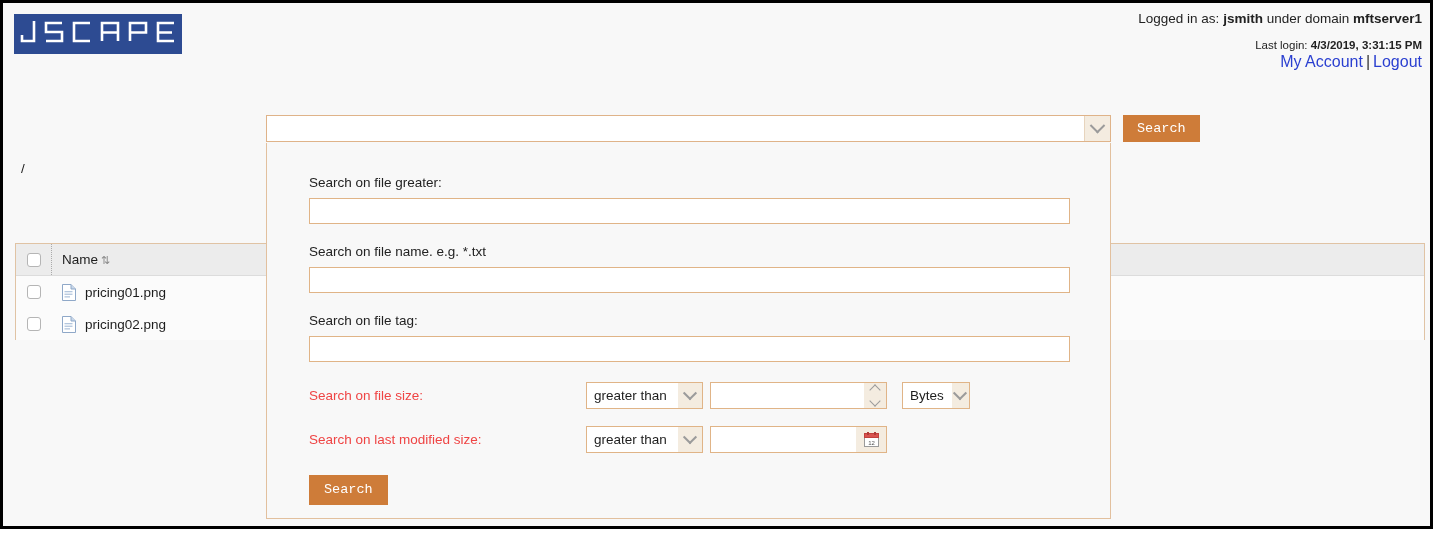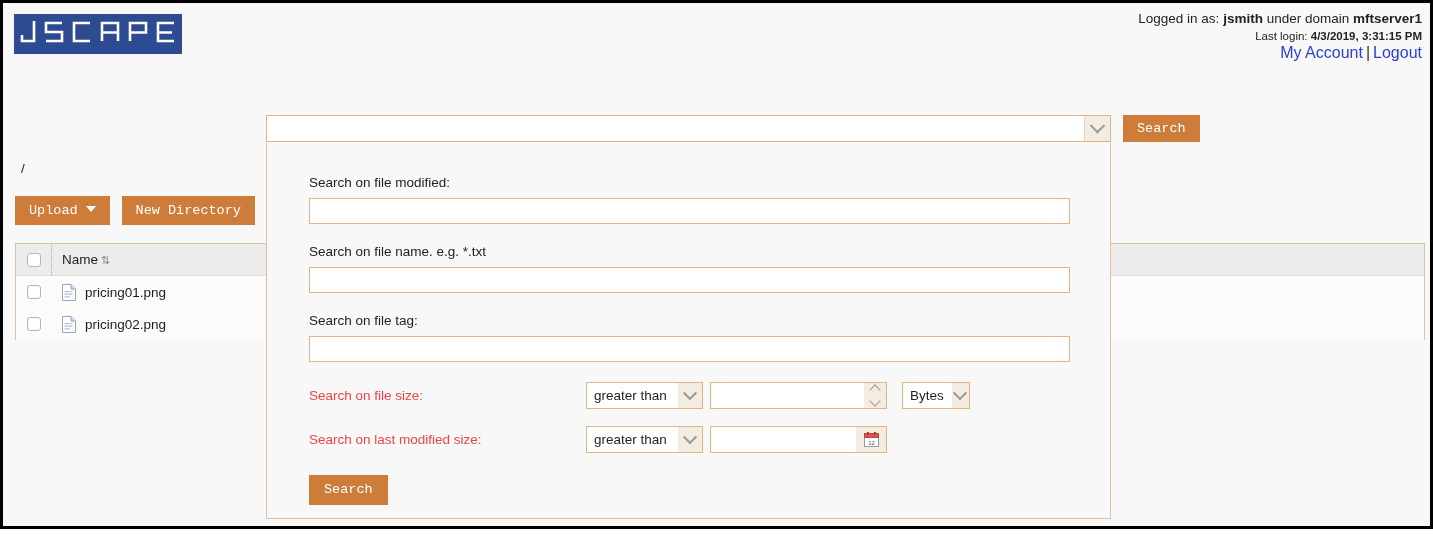--- a/index.html
+++ b/index.html
@@ -35,21 +35,21 @@
   .login-block {
     position: absolute;
     right: 8px;
     top: 8px;
     text-align: right;
     color: #222222;
     font-size: 13.5px;
     line-height: 16px;
   }
   .login-block .l1 { font-size: 13.5px; }
-  .login-block .l2 { font-size: 11.5px; margin-top: 1px; }
+  .login-block .l2 { font-size: 11.5px; margin-top: 10px; }
   .login-block b { font-weight: bold; }
   .login-links { margin-top: 1px; font-size: 16px; }
   .login-links a {
     color: #2a3fd0;
     text-decoration: none;
   }
   .login-links .sep { color: #333333; padding: 0 3px; }
 
   
   .breadcrumb {
@@ -381,27 +381,20 @@
     <div class="l2">
       <span>Last login: </span><b>4/3/2019, 3:31:15 PM</b>
     </div>
     <div class="login-links">
       <a href="#">My Account</a><span class="sep">|</span><a href="#">Logout</a>
     </div>
   </div>
 
   <div class="breadcrumb">/</div>
 
-  <div class="toolbar">
-    <button class="btn">
-      <span>Upload</span><span class="caret-down"></span>
-    </button>
-    <button class="btn">New Directory</button>
-    <button class="btn btn-partial" style="width:22px;padding:0;"></button>
-  </div>
 
   <div class="filetable">
     <div class="fthead">
       <div class="ftcell-check">
         <span class="cbx"></span>
       </div>
       <div class="ftcell-name">
         <span>Name</span>
         <span class="sort-glyph">⇅</span>
       </div>
@@ -450,21 +443,21 @@
       <span class="combo-arrow">
         <span class="chev"></span>
       </span>
     </div>
     <button class="btn">Search</button>
   </div>
 
   <div class="panel">
     <div class="panel-inner">
 
-      <div class="fld-label">Search on file modified:</div>
+      <div class="fld-label">Search on file greater:</div>
       <input class="txt" type="text" value="" style="">
 
       <div class="fld-label">Search on file name. e.g. *.txt</div>
       <input class="txt" type="text" value="" style="">
 
       <div class="fld-label">Search on file tag:</div>
       <input class="txt" type="text" value="" style="">
 
       <div class="row">
         <div class="rlabel">Search on file size:</div>

